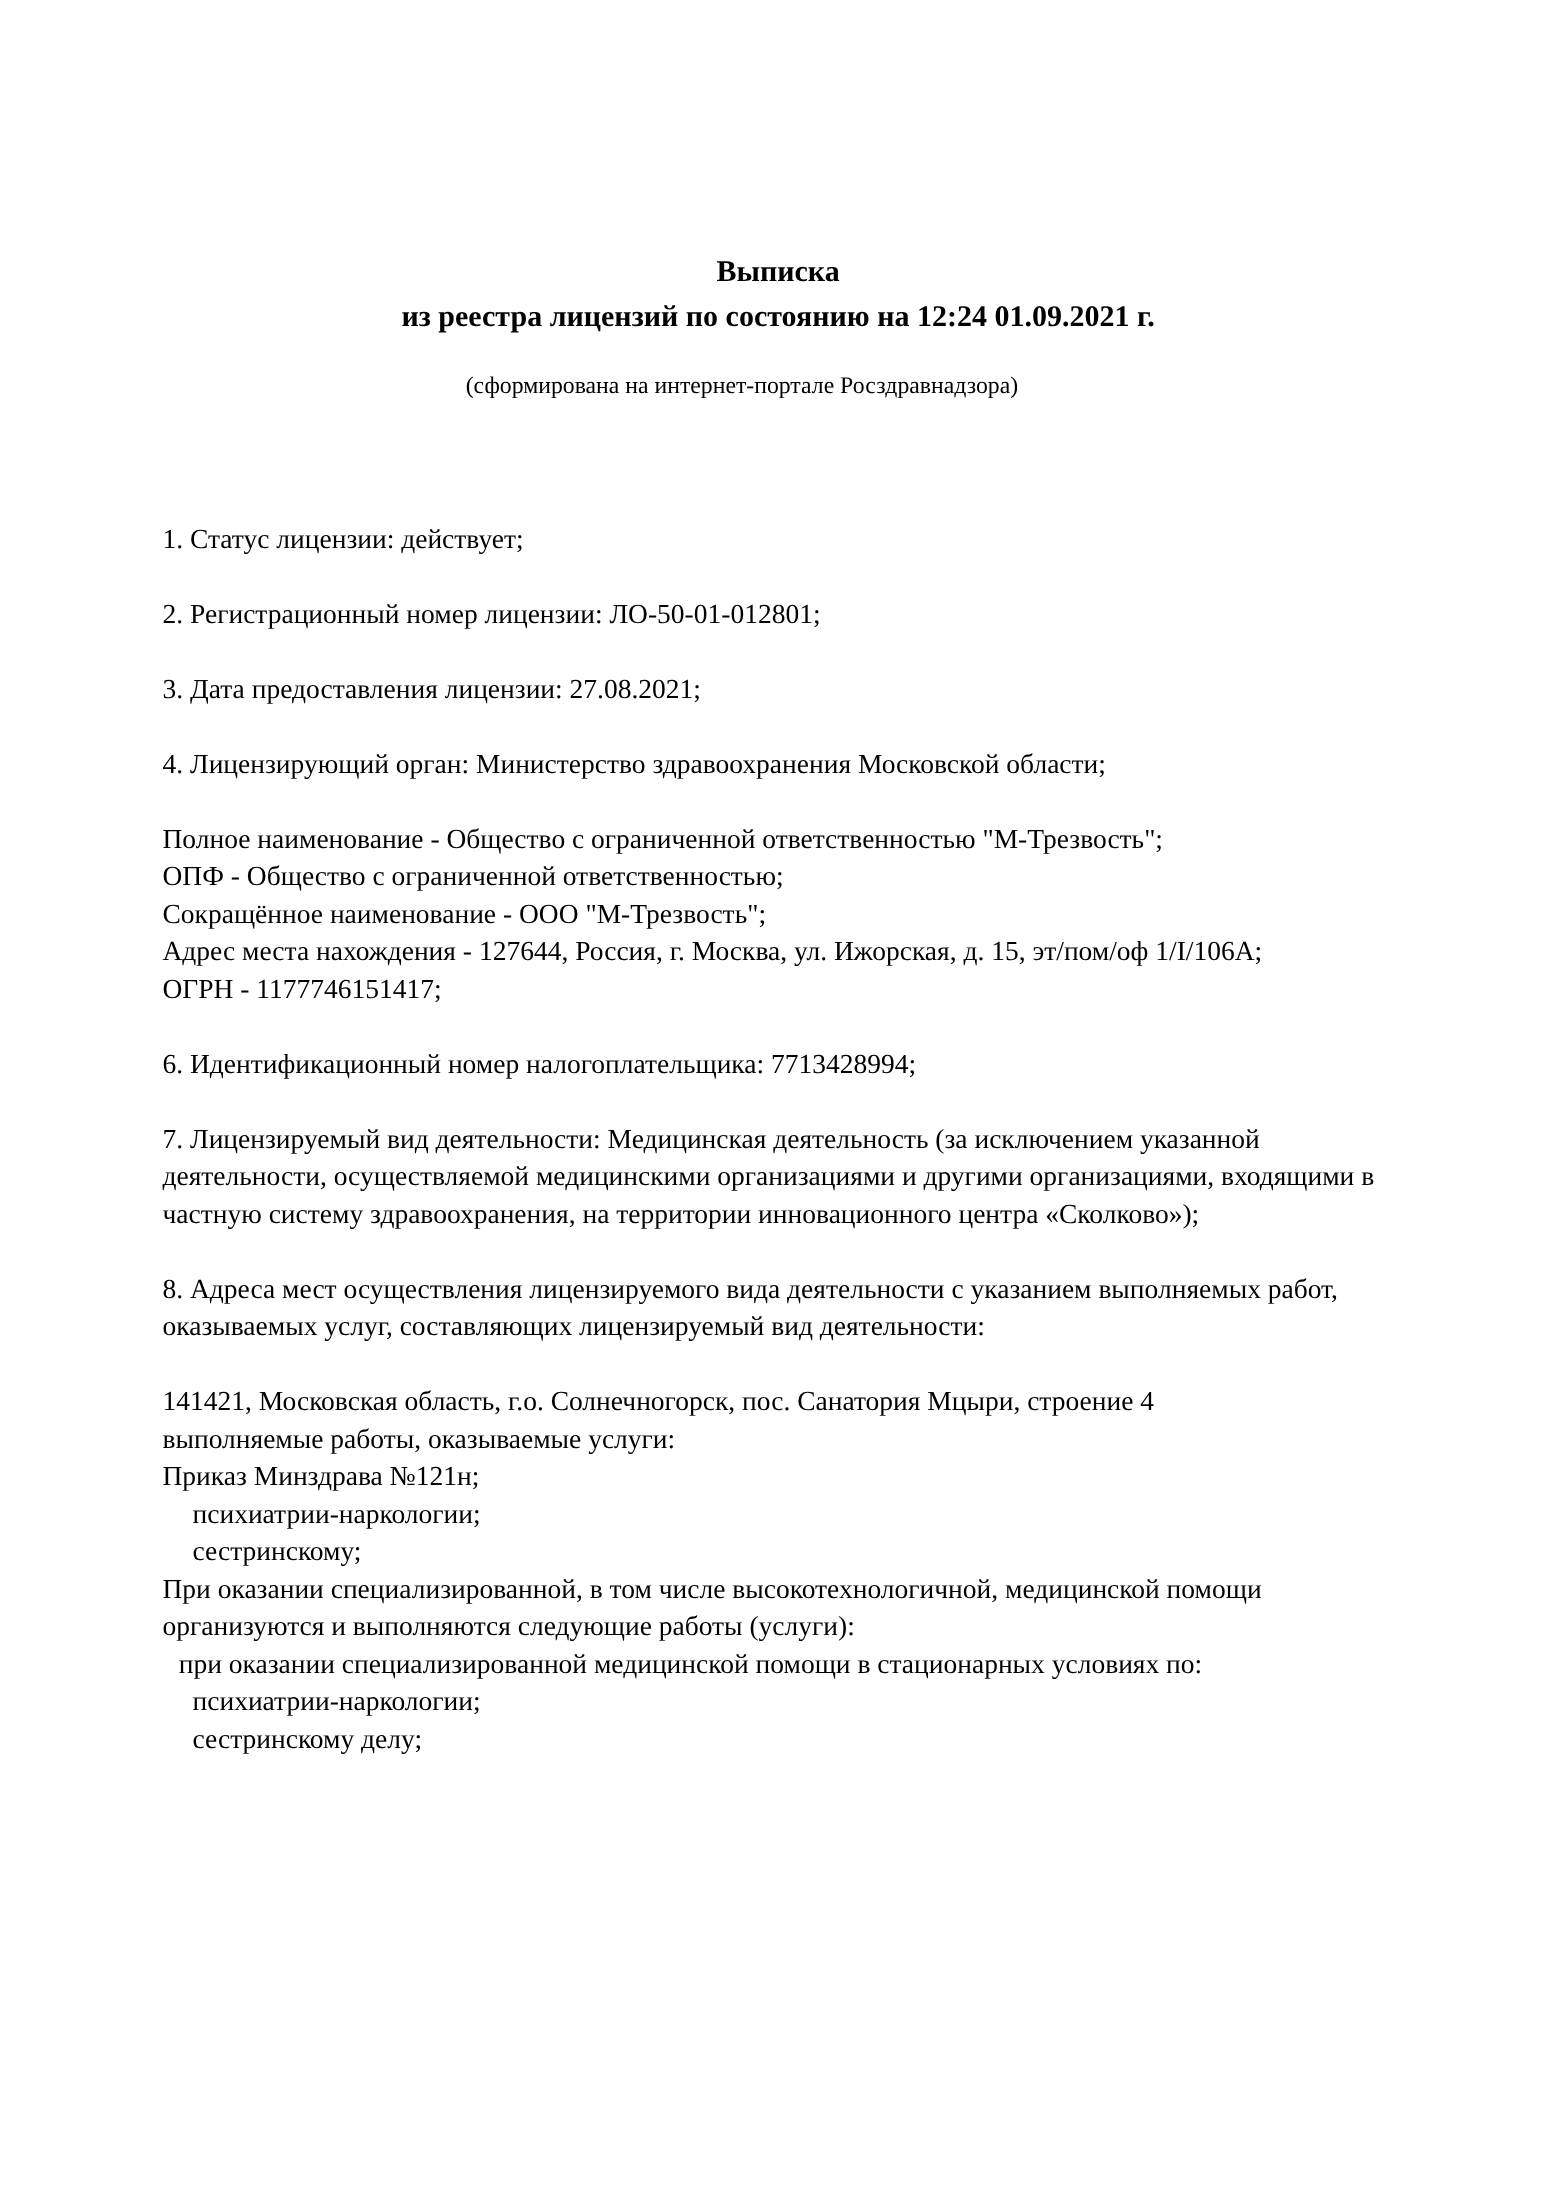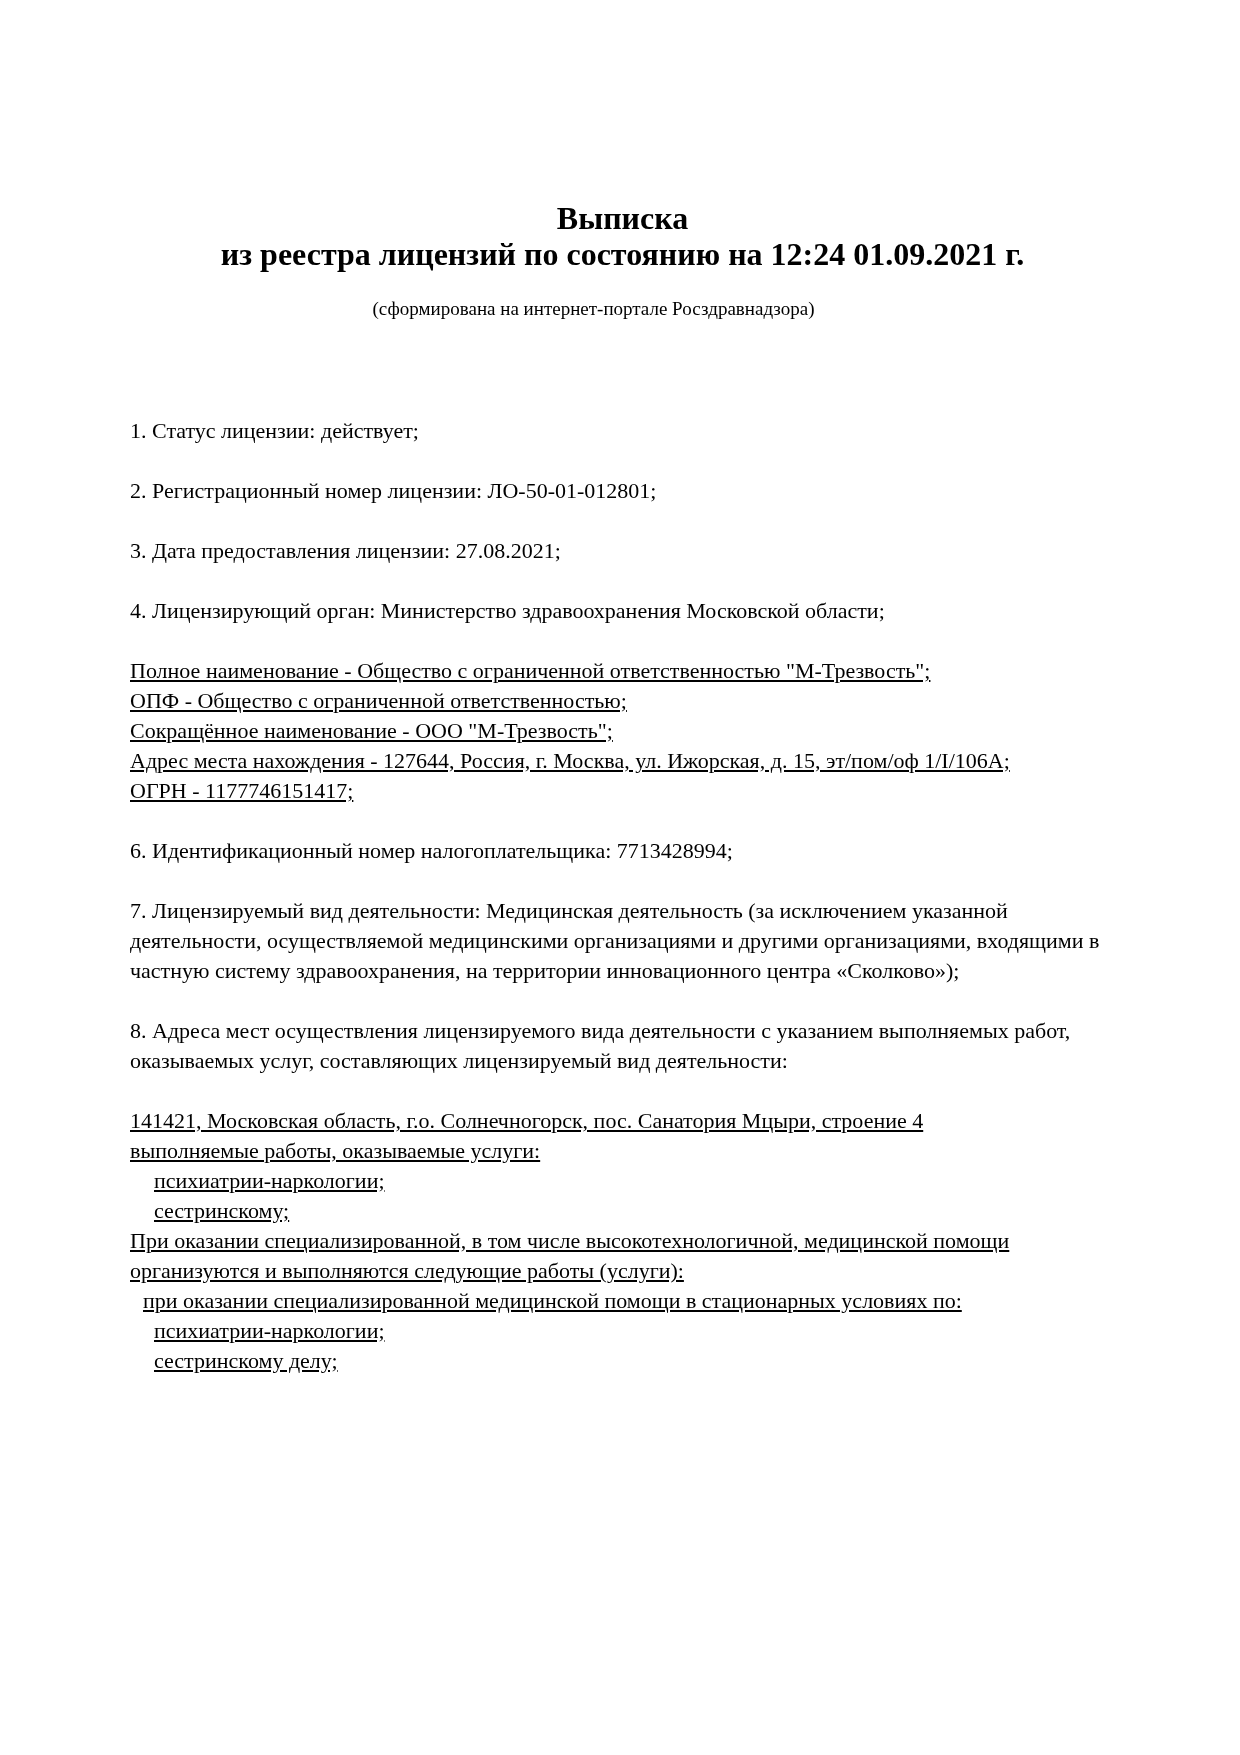--- a/index.html
+++ b/index.html
@@ -9,39 +9,39 @@
     background: #ffffff;
     color: #000000;
     font-family: "Liberation Serif", "DejaVu Serif", serif;
     box-sizing: border-box;
     padding: 200px 125px 0 130px;
     overflow: hidden;
   }
   .title {
     text-align: center;
     font-weight: bold;
-    font-size: 32px;
+    font-size: 24px;
     line-height: 36px;
   }
   .subtitle {
     text-align: center;
     font-size: 19px;
     line-height: 26px;
     margin-top: 24px;
     margin-bottom: 94px;
     padding-right: 58px;
   }
   .body-text {
     font-size: 22px;
     line-height: 30px;
     margin-top: 48px;
   }
   .para { margin: 0 0 30px 0; }
   .block { margin: 0 0 30px 0; }
-  .block p { margin: 0; text-decoration: underline; }
+  .block p { margin: 0; }
   .last-block { margin: 0; }
   .indent-1 { text-indent: 13px; }
   .indent-2 { text-indent: 24px; }
 </style>
 </head>
 <body>
 
 <div class="page">
 
   <div class="title">
@@ -72,20 +72,21 @@
 
     <p class="para">6. Идентификационный номер налогоплательщика: 7713428994;</p>
 
     <p class="para">7. Лицензируемый вид деятельности: Медицинская деятельность (за исключением указанной деятельности, осуществляемой медицинскими организациями и другими организациями, входящими в частную систему здравоохранения, на территории инновационного центра «Сколково»);</p>
 
     <p class="para">8. Адреса мест осуществления лицензируемого вида деятельности с указанием выполняемых работ, оказываемых услуг, составляющих лицензируемый вид деятельности:</p>
 
     <div class="block last-block">
       <p>141421, Московская область, г.о. Солнечногорск, пос. Санатория Мцыри, строение 4</p>
       <p>выполняемые работы, оказываемые услуги:</p>
+      <p>Приказ Минздрава №121н;</p>
       <p class="indent-2">психиатрии-наркологии;</p>
       <p class="indent-2">сестринскому;</p>
       <p>При оказании специализированной, в том числе высокотехнологичной, медицинской помощи организуются и выполняются следующие работы (услуги):</p>
       <p class="indent-1">при оказании специализированной медицинской помощи в стационарных условиях по:</p>
       <p class="indent-2">психиатрии-наркологии;</p>
       <p class="indent-2">сестринскому делу;</p>
     </div>
 
   </div>
 </div>

